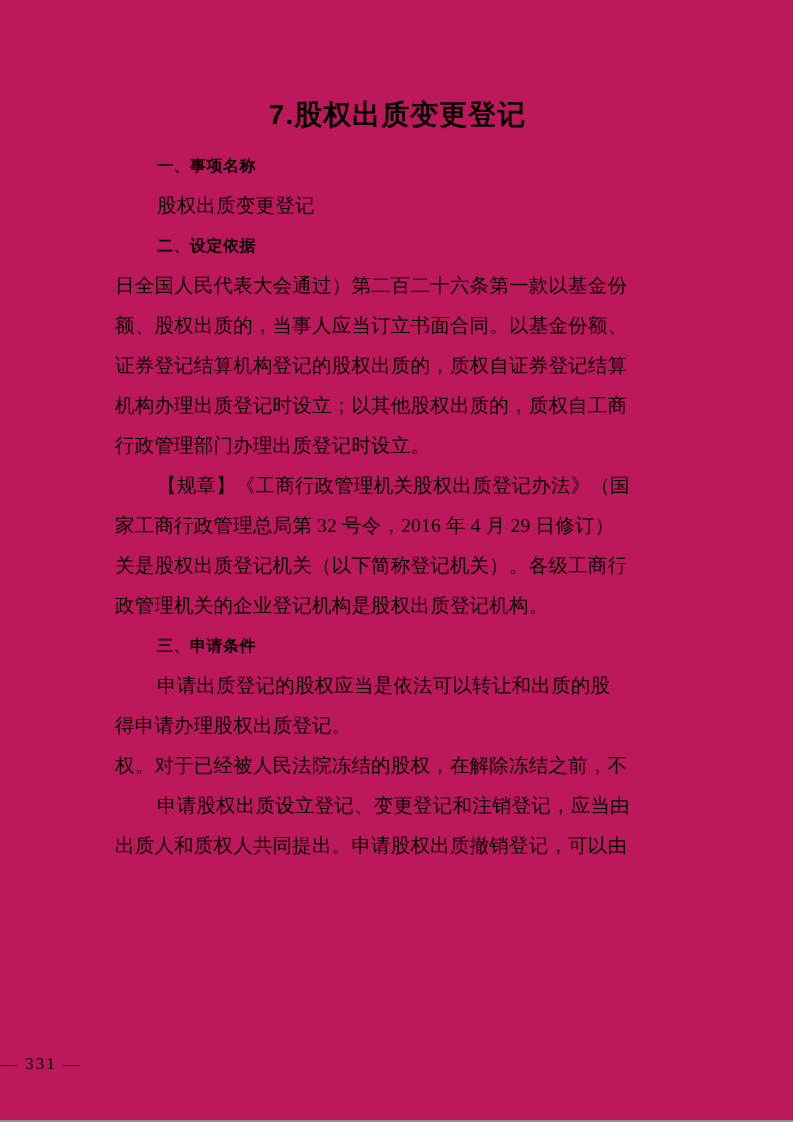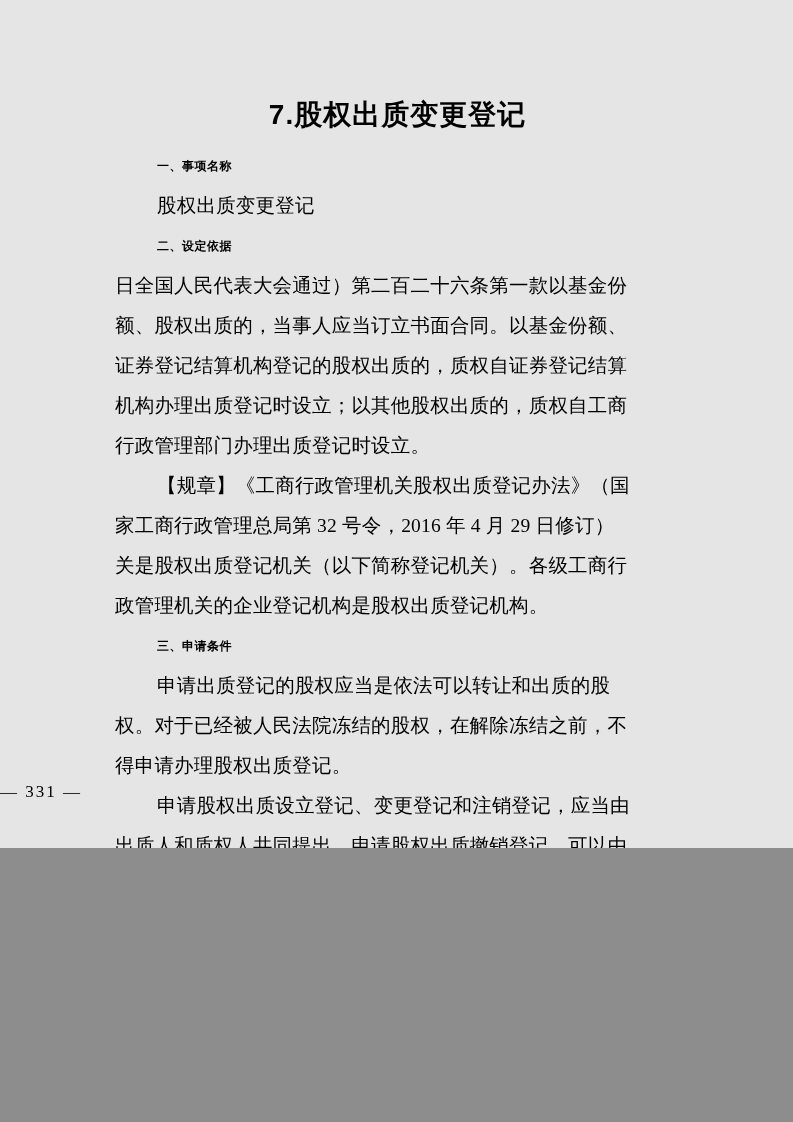--- a/index.html
+++ b/index.html
@@ -2,22 +2,22 @@
 <html><head>
 <meta charset="utf-8">
 <style>
   html, body {
     margin: 0;
     padding: 0;
     background: #8d8d8d;
   }
   .page {
     width: 793px;
-    height: 848px;
-    background: #e5e5e5;
+    height: 1120px;
+    background: #be185d;
     position: relative;
     margin: 0 auto;
     overflow: hidden;
     box-sizing: border-box;
     font-family: "Liberation Serif", "DejaVu Serif", serif;
     color: #000000;
   }
   .content {
     position: absolute;
     left: 115px;
@@ -30,21 +30,21 @@
     font-weight: bold;
     font-size: 28px;
     letter-spacing: 1px;
     margin-top: 96px;
     margin-bottom: 0;
     color: #000;
   }
   .section-heading {
     font-family: Liberation Sans, sans-serif;
     font-weight: bold;
-    font-size: 12px;
+    font-size: 16px;
     margin: 0;
     padding-left: 42px;
     line-height: 40px;
     letter-spacing: 0.5px;
   }
   .body-line {
     font-size: 19.5px;
     line-height: 40px;
     margin: 0;
     letter-spacing: 0.2px;
@@ -84,21 +84,21 @@
     <div class="body-line">证券登记结算机构登记的股权出质的，质权自证券登记结算</div>
     <div class="body-line">机构办理出质登记时设立；以其他股权出质的，质权自工商</div>
     <div class="body-line">行政管理部门办理出质登记时设立。</div>
     <div class="body-line indent-2">【规章】《工商行政管理机关股权出质登记办法》（国</div>
     <div class="body-line">家工商行政管理总局第 32 号令，2016 年 4 月 29 日修订）</div>
     <div class="body-line">关是股权出质登记机关（以下简称登记机关）。各级工商行</div>
     <div class="body-line">政管理机关的企业登记机构是股权出质登记机构。</div>
 
     <div class="section-heading">三、申请条件</div>
     <div class="body-line indent-2">申请出质登记的股权应当是依法可以转让和出质的股</div>
+    <div class="body-line">得申请办理股权出质登记。</div>
     <div class="body-line">权。对于已经被人民法院冻结的股权，在解除冻结之前，不</div>
-    <div class="body-line">得申请办理股权出质登记。</div>
     <div class="body-line indent-2">申请股权出质设立登记、变更登记和注销登记，应当由</div>
     <div class="body-line">出质人和质权人共同提出。申请股权出质撤销登记，可以由</div>
 
   </div>
 
   <div class="footer">— 331 —</div>
 </div>
 
 </body></html>

